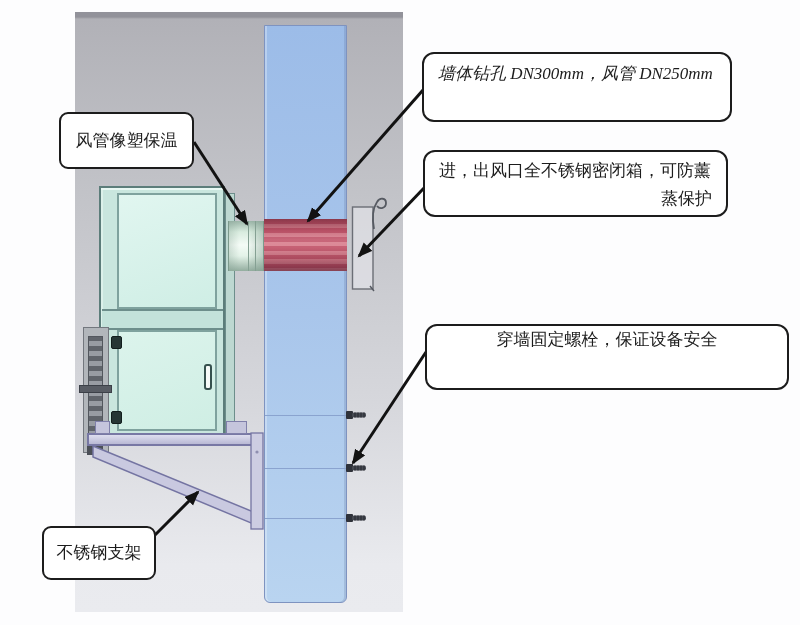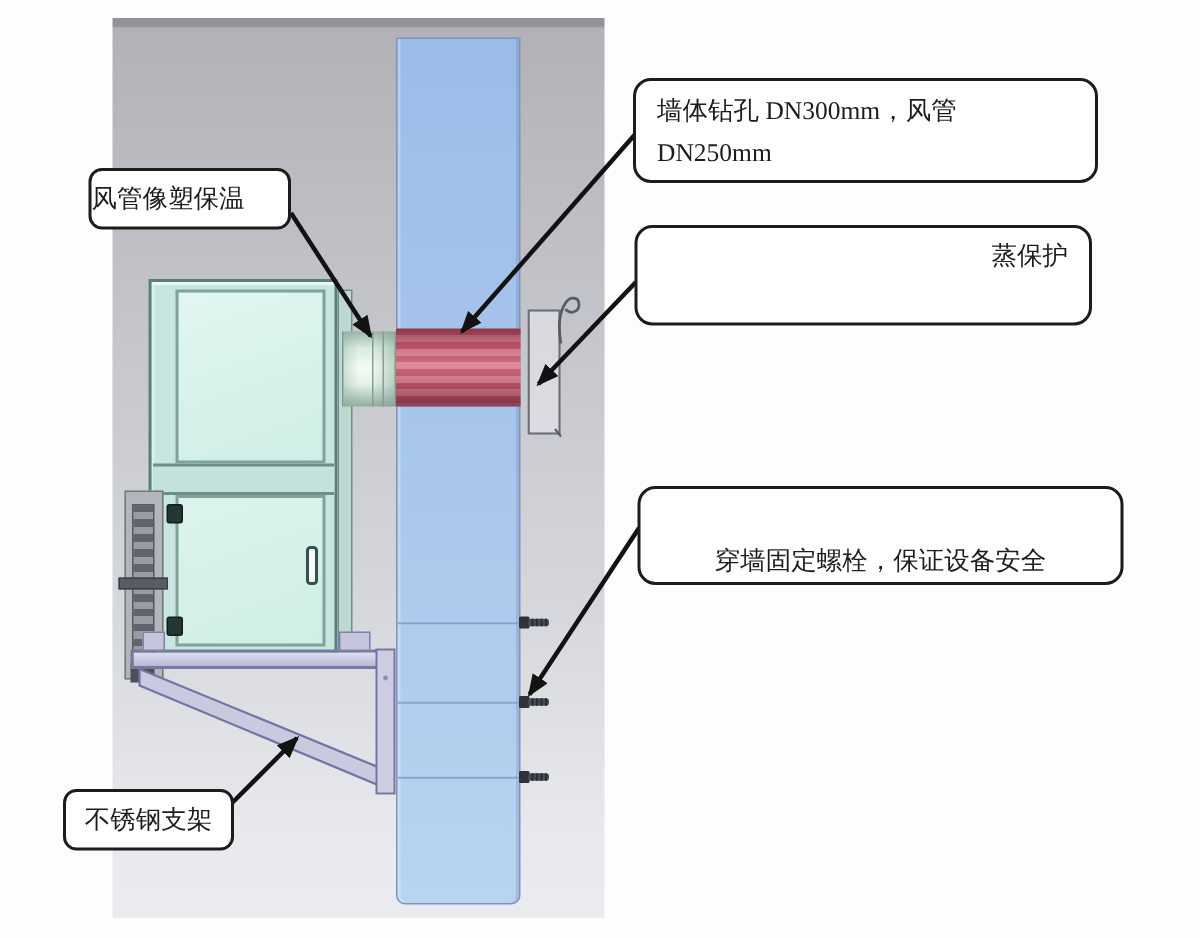--- a/index.html
+++ b/index.html
@@ -62,26 +62,26 @@
   .platform{left:87px;top:433px;width:172px;height:13px;
     background:linear-gradient(180deg,#dedeef,#b9b9d4);border:2px solid #7878a4;}
   .foot{background:#c5c5dc;border:1px solid #8080aa;}
 
   
   .overlay{left:0;top:0;width:800px;height:625px;pointer-events:none;}
 
   
   .callout{background:#ffffff;border:2.5px solid #1c1c1c;border-radius:12px;
     font-size:17px;line-height:28px;}
-  .co1{left:422px;top:52px;width:310px;height:70px;padding:6px 14px;}
+  .co1{left:422px;top:52px;width:310px;height:70px;padding:6px 14px;font-style:italic;}
   .co2{left:423px;top:150px;width:305px;height:67px;padding:5px 14px;text-align:left;}
   .co2 .c{text-align:right;}
-  .co3{left:59px;top:112px;width:135px;height:41px;display:flex;align-items:center;border-radius:9px;}
-  .co4{left:425px;top:324px;width:324px;height:66px;display:flex;align-items:flex-end;justify-content:center;}
-  .co5{left:42px;top:526px;width:114px;height:41px;display:flex;align-items:center;justify-content:center;border-radius:9px;}
+  .co3{left:59px;top:112px;width:135px;height:57px;display:flex;align-items:center;justify-content:center;border-radius:9px;}
+  .co4{left:425px;top:324px;width:364px;height:66px;display:flex;align-items:flex-start;justify-content:center;}
+  .co5{left:42px;top:526px;width:114px;height:54px;display:flex;align-items:center;justify-content:center;border-radius:9px;}
 </style>
 </head>
 <body>
 
 <div id="canvas">
 
   <div class="abs scene-bg"></div>
   <div class="abs wall"></div>
 
   <div class="abs cab-outer"></div>
@@ -145,20 +145,21 @@
       <line x1="426" y1="352" x2="353" y2="463" marker-end="url(#ah)"></line>
       <line x1="155" y1="535" x2="198" y2="492" marker-end="url(#ah)"></line>
     </g>
   </svg>
 
   <div class="abs callout co1">
     <div>墙体钻孔 DN300mm，风管 DN250mm</div>
   </div>
 
   <div class="abs callout co2">
+    <div>进，出风口全不锈钢密闭箱，可防薰</div>
     <div class="c">蒸保护</div>
   </div>
 
   <div class="abs callout co3">
     <span>风管像塑保温</span>
   </div>
 
   <div class="abs callout co4">
     <span>穿墙固定螺栓，保证设备安全</span>
   </div>

